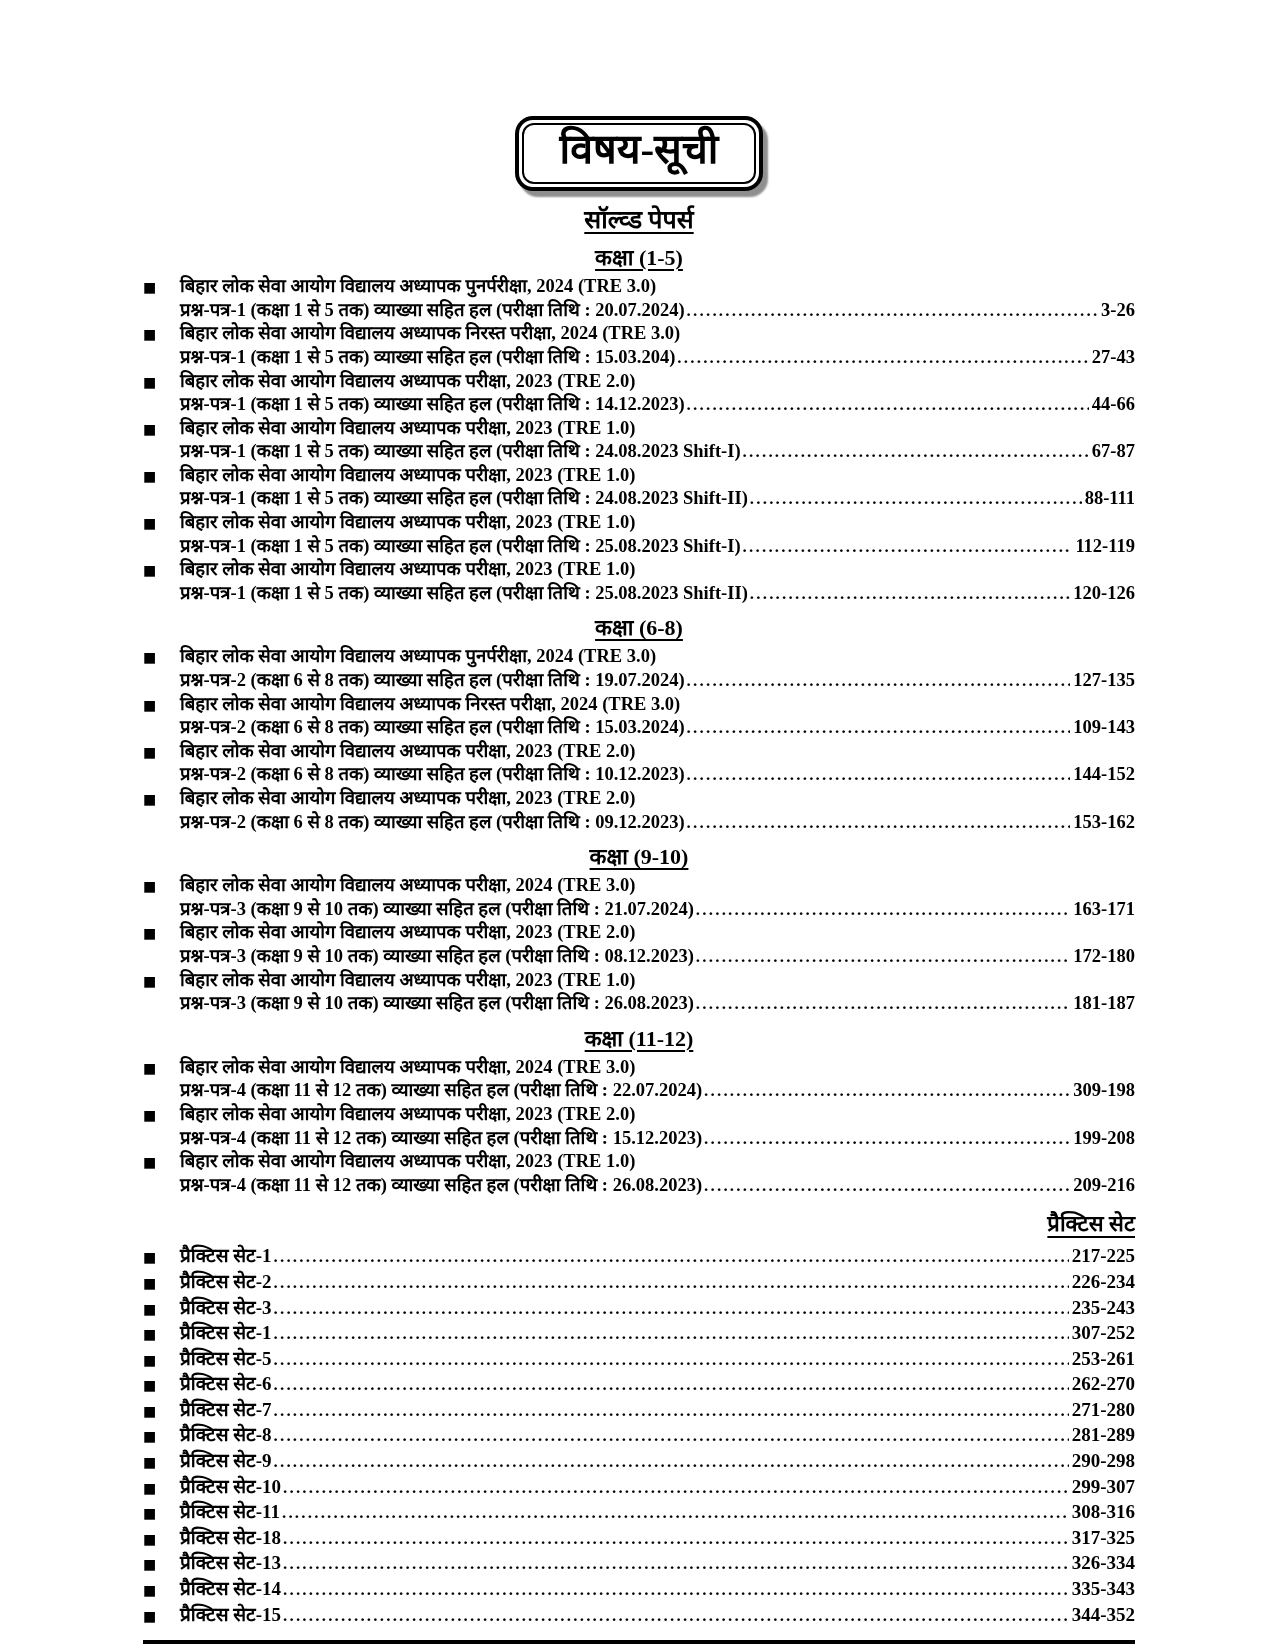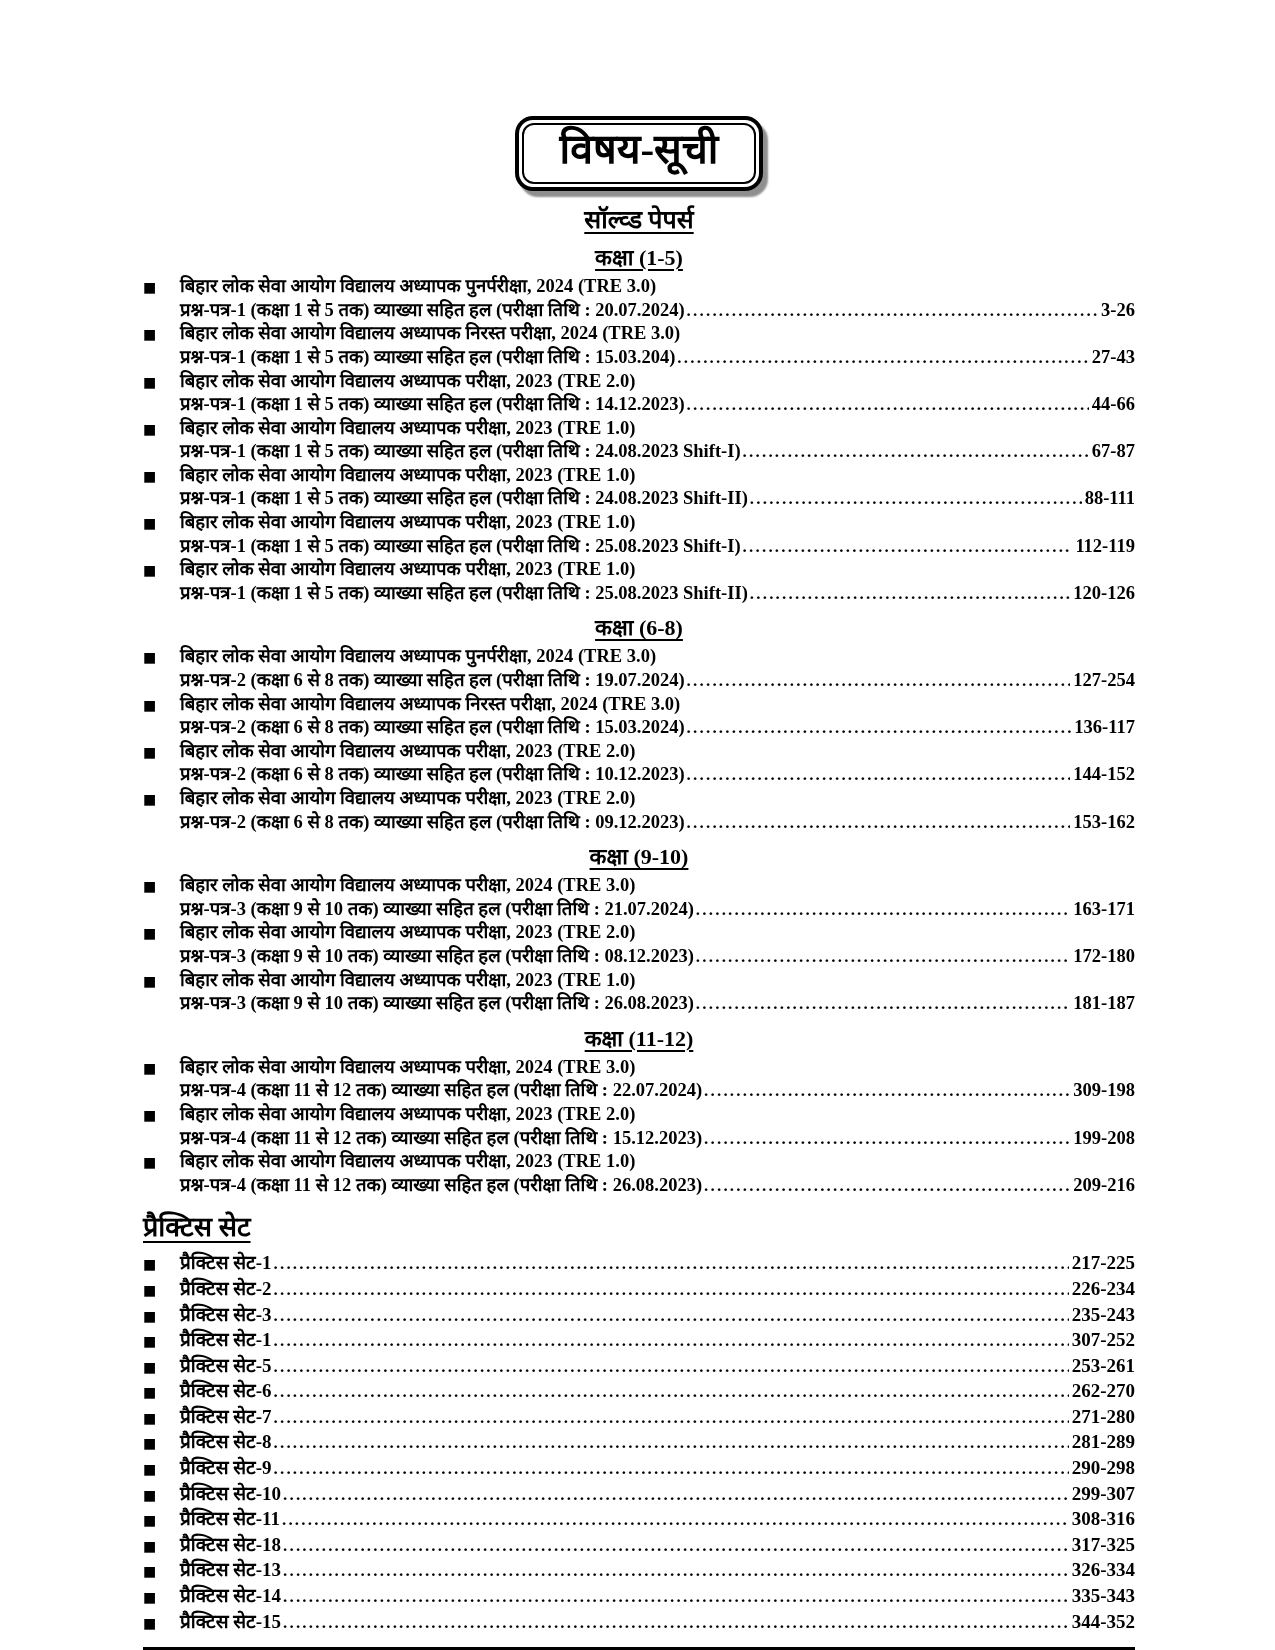--- a/index.html
+++ b/index.html
@@ -25,21 +25,21 @@
 
   .subtitle{
     text-align:center;font-size:25px;font-weight:700;margin:2px 0 0 0;
     text-decoration:underline;text-decoration-thickness:2px;text-underline-offset:4px;
   }
   .section-heading{
     text-align:center;font-size:22px;font-weight:700;margin:6px 0 4px 0;
     text-decoration:underline;text-decoration-thickness:2px;text-underline-offset:4px;
   }
   .practice-heading{
-    text-align:left;font-size:27px;font-weight:700;margin:10px 0 7px 0;
+    text-align:right;font-size:22px;font-weight:700;margin:10px 0 7px 0;
     text-decoration:underline;text-decoration-thickness:2px;text-underline-offset:5px;
   }
 
   .entry{font-size:18.5px;font-weight:700;line-height:22.6px;}
   .row{display:flex;align-items:baseline;}
   .bullet{flex:0 0 37px;font-size:14px;font-family:"DejaVu Sans",sans-serif;}
   .etitle{white-space:nowrap;}
   .l2{padding-left:37px;}
   .edetail{white-space:nowrap;}
   .leader{
@@ -154,32 +154,32 @@
       <div class="section">
         <div class="section-heading">कक्षा (6-8)</div>
         <div class="entry">
           <div class="row l1">
             <span class="bullet">■</span>
             <span class="etitle">बिहार लोक सेवा आयोग विद्यालय अध्यापक पुनर्परीक्षा, 2024 (TRE 3.0)</span>
           </div>
           <div class="row l2">
             <span class="edetail">प्रश्न-पत्र-2 (कक्षा 6 से 8 तक) व्याख्या सहित हल (परीक्षा तिथि : 19.07.2024)</span>
             <span class="leader"></span>
-            <span class="epages">127-254</span>
+            <span class="epages">127-135</span>
           </div>
         </div>
         <div class="entry">
           <div class="row l1">
             <span class="bullet">■</span>
             <span class="etitle">बिहार लोक सेवा आयोग विद्यालय अध्यापक निरस्त परीक्षा, 2024 (TRE 3.0)</span>
           </div>
           <div class="row l2">
             <span class="edetail">प्रश्न-पत्र-2 (कक्षा 6 से 8 तक) व्याख्या सहित हल (परीक्षा तिथि : 15.03.2024)</span>
             <span class="leader"></span>
-            <span class="epages">136-117</span>
+            <span class="epages">109-143</span>
           </div>
         </div>
         <div class="entry">
           <div class="row l1">
             <span class="bullet">■</span>
             <span class="etitle">बिहार लोक सेवा आयोग विद्यालय अध्यापक परीक्षा, 2023 (TRE 2.0)</span>
           </div>
           <div class="row l2">
             <span class="edetail">प्रश्न-पत्र-2 (कक्षा 6 से 8 तक) व्याख्या सहित हल (परीक्षा तिथि : 10.12.2023)</span>
             <span class="leader"></span>

